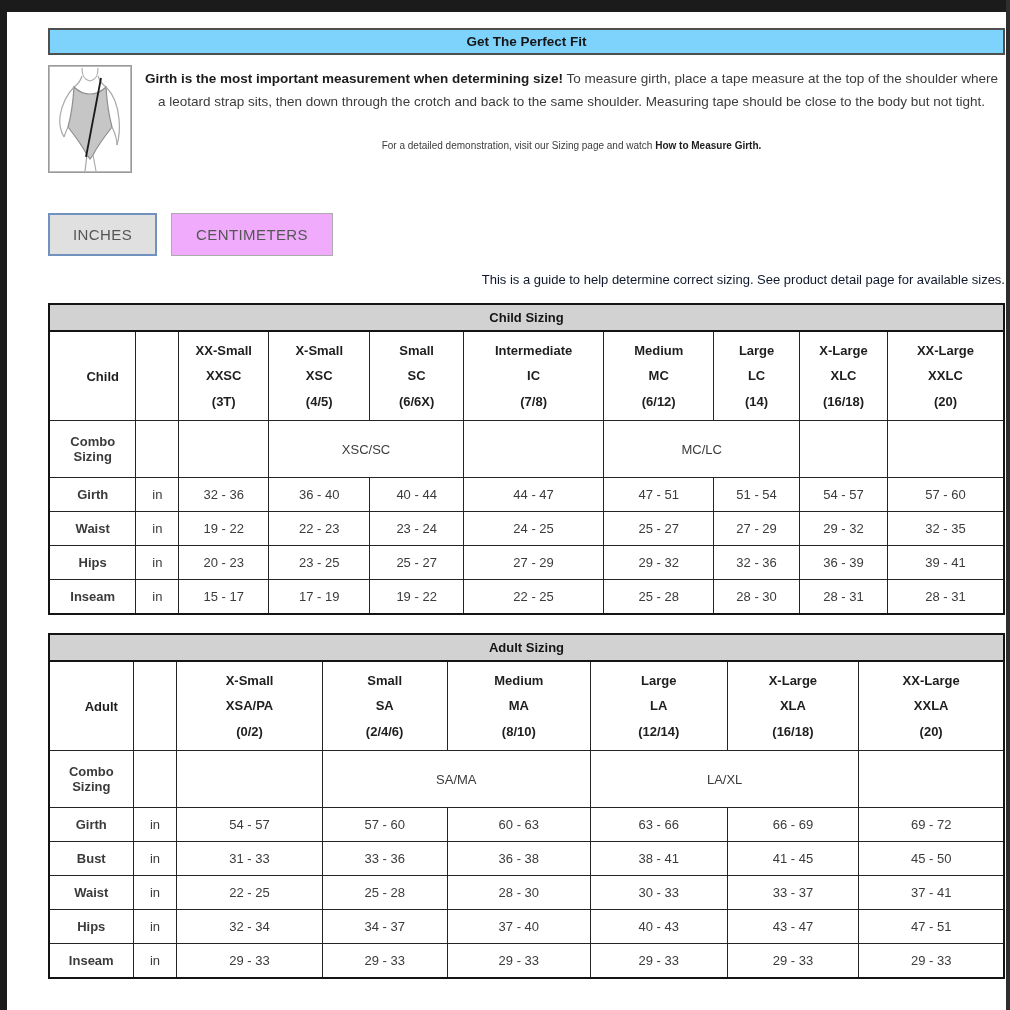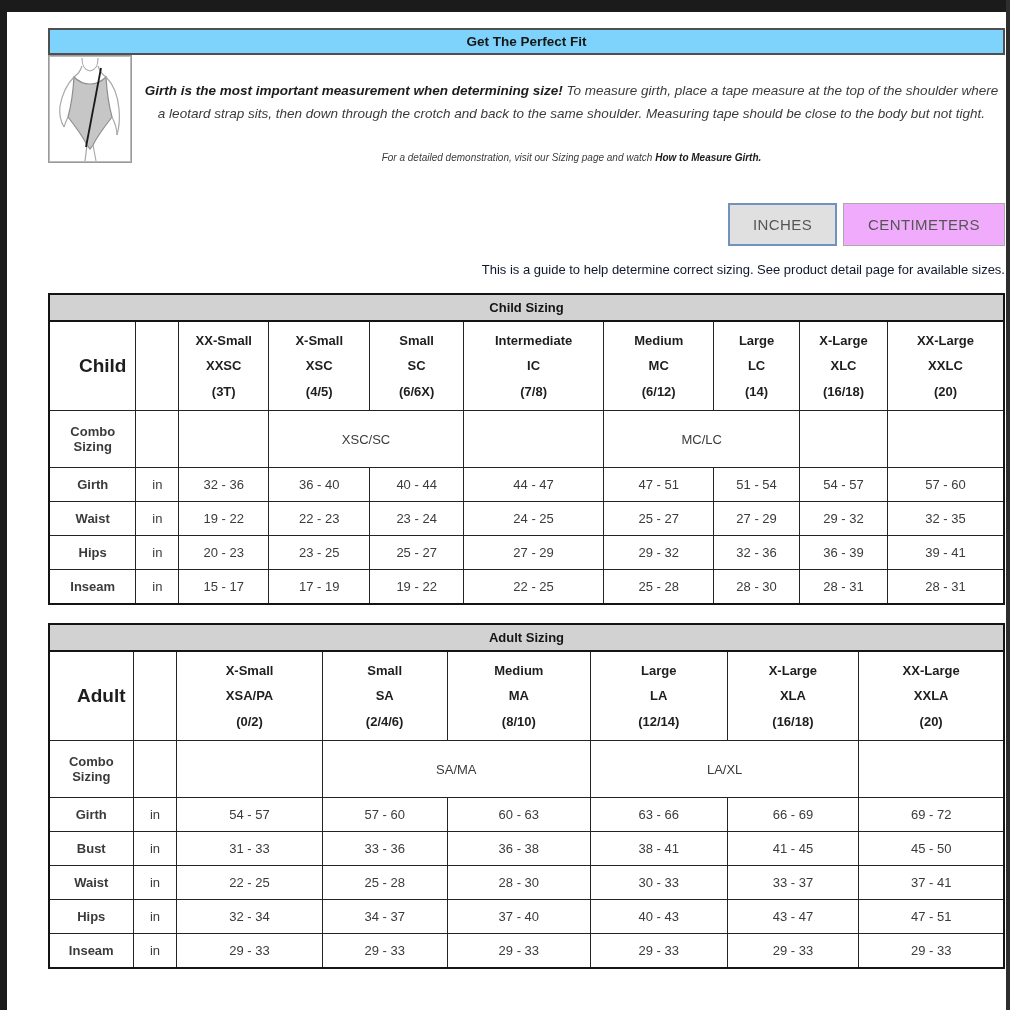--- a/index.html
+++ b/index.html
@@ -11,29 +11,29 @@
   .frame-top{position:absolute;left:7px;top:0;width:1003px;height:12px;background:#1b1b1b;}
   .frame-right{position:absolute;right:0;top:0;width:4px;height:1010px;background:#2e2e2e;}
 
   .content{position:absolute;left:48px;top:28px;width:957px;}
 
   .header-bar{
     background:#7dd3fc;border:2px solid #4f4f4f;text-align:center;
     font-weight:bold;color:#161616;font-size:13.5px;padding:4px 0;
   }
 
-  .intro{display:flex;align-items:flex-end;font-style:italic;}
+  .intro{display:flex;margin-top:10px;align-items:flex-start;}
   .figure-box{width:82px;height:106px;border:1px solid #9a9a9a;flex:none;background:#fff;}
   .intro-col{flex:1;padding:0 4px 0 10px;}
   .intro-text{text-align:center;font-size:13.5px;line-height:1.72;margin:2px 0 0 0;}
   .intro-text b{color:#1c1c1c;}
   .demo-line{text-align:center;font-size:10px;margin:27px 0 0 0;}
   .demo-line b{color:#1c1c1c;}
 
-  .unit-buttons{display:flex;justify-content:flex-end;gap:6px;margin-top:40px;}
+  .unit-buttons{display:flex;justify-content:flex-start;gap:14px;margin-top:40px;}
   button.unit{
     font-family:"Liberation Sans", sans-serif;font-size:15px;color:#555;
     padding:12px 24px;background:#f0abfc;border:1px solid #ababab;cursor:pointer;letter-spacing:.4px;
   }
   button.unit.selected{background:#e0e0e0;border:2px solid #7191bf;padding:11px 23px;}
 
   .guide-note{text-align:right;font-size:13px;color:#0f172a;margin-top:16px;}
 
   table.size-table{
     width:100%;border-collapse:collapse;table-layout:fixed;
@@ -41,21 +41,21 @@
   }
   table.size-table td,table.size-table th{
     border:1px solid #242424;text-align:center;font-size:13px;color:#3b3b3b;padding:2px;
     overflow:hidden;
   }
   tr.title-row th{
     background:#d2d2d2;font-weight:bold;color:#141414;font-size:13px;
     padding:5px 17px;border-bottom:2px solid #141414;
   }
   tr.head-row td{font-weight:bold;color:#1e1e1e;height:84px;}
-  tr.head-row td.corner{font-size:19px;padding-left:22px;}
+  tr.head-row td.corner{font-size:13px;padding-left:22px;}
   td.colhead div{line-height:1.95;}
   tr.combo-row td{height:52px;font-size:13px;}
   td.lbl{font-weight:bold;color:#1e1e1e;}
   tr.data-row td{height:29px;}
   td.thick-left{border-left:3px solid #141414;}
   #adult-table{margin-top:18px;}
 
   svg .outline{stroke:#a9a9a9;fill:none;stroke-width:1.2;}
 </style>
 </head>

